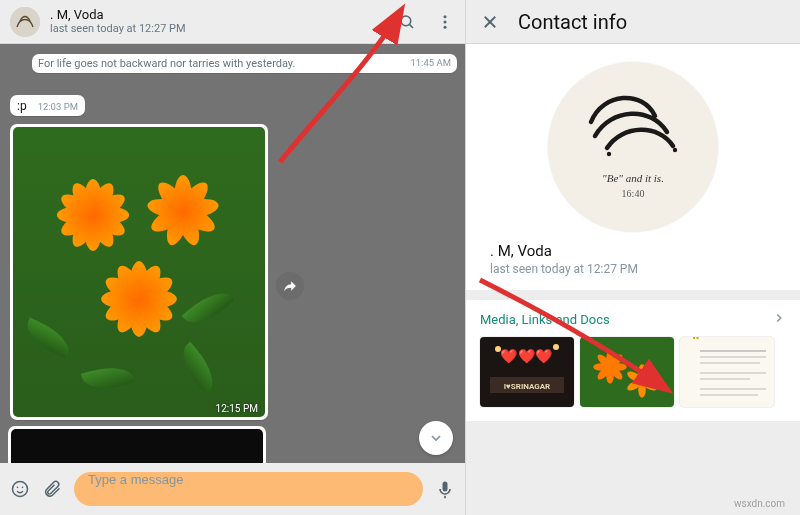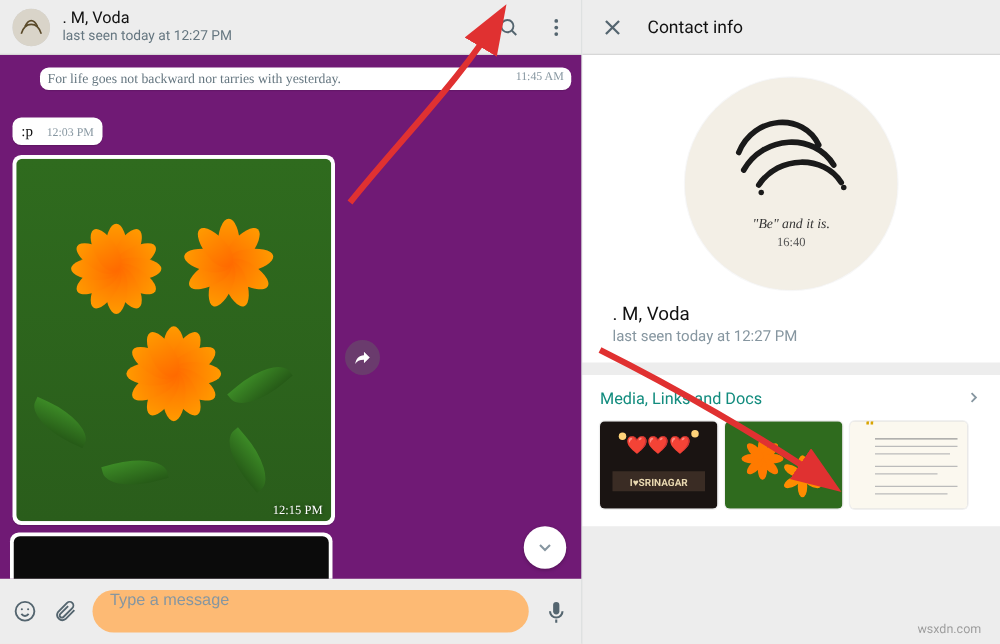--- a/index.html
+++ b/index.html
@@ -11,40 +11,40 @@
   
   .chat-pane { width: 466px; height: 515px; display: flex; flex-direction: column; background:#efeae2; border-right:1px solid #d1d7db; }
   .chat-header { height: 44px; background:#ededed; display:flex; align-items:center; padding:0 10px; border-bottom:1px solid #d7d7d7;}
   .avatar-sm { width:30px; height:30px; border-radius:50%; background:#ccc; margin-right:10px; flex:none; display:flex; align-items:center; justify-content:center;}
   .avatar-sm svg { width:30px; height:30px; }
   .head-text { flex:1; line-height:1.1;}
   .head-name { font-size:13px; color:#111;}
   .head-status { font-size:11px; color:#667781;}
   .head-actions { display:flex; gap:18px; color:#54656f; }
   .icon-btn { cursor:pointer; width:20px; height:20px; display:flex; align-items:center; justify-content:center;}
-  .chat-body { flex:1; overflow:hidden; position:relative; padding:6px 8px 0 8px; background:#701a75;font-family:Liberation Serif, serif;}
+  .chat-body { flex:1; overflow:hidden; position:relative; padding:6px 8px 0 8px; background:#737373;}
   .msg { background:#fff; border-radius:7px; padding:4px 7px 3px 7px; font-size:12px; color:#111; margin-bottom:4px; box-shadow:0 1px 0.5px rgba(0,0,0,.13); display:inline-block; max-width:300px; position:relative;margin-top:20px;}
   .msg .ts { font-size:9.5px; color:#8696a0; margin-left:8px; display:inline-block;}
   .quote-msg { background:#fff; border-radius:7px; padding:3px 6px 3px 6px; font-size:11px; color:#667781; margin:4px 0 2px 24px; min-width:230px; box-shadow:0 1px 0.5px rgba(0,0,0,.1);}
   .quote-msg .ts { float:right; font-size:9.5px; color:#8696a0;}
   .photo-msg { width:258px; margin-top:4px; background:#fff; border-radius:7px; padding:3px; box-shadow:0 1px 0.5px rgba(0,0,0,.13); position:relative; margin-left:2px;}
   .photo-img { width:252px; height:290px; border-radius:5px; overflow:hidden; position:relative;}
   .photo-ts { position:absolute; right:10px; bottom:6px; font-size:10px; color:#fff; text-shadow:0 0 3px rgba(0,0,0,.6);}
   .fwd-btn { position:absolute; right:-36px; top:50%; width:28px; height:28px; border-radius:50%; background:rgba(100,100,100,.45); display:flex; align-items:center; justify-content:center;}
   .dark-msg { width:258px; margin-top:6px; background:#fff; border-radius:7px; padding:3px; box-shadow:0 1px 0.5px rgba(0,0,0,.13);}
   .dark-inner { width:252px; height:48px; background:#0b0b0b; border-radius:5px;}
   .scroll-down { position:absolute; right:12px; bottom:8px; width:34px; height:34px; border-radius:50%; background:#fff; box-shadow:0 1px 3px rgba(0,0,0,.25); display:flex; align-items:center; justify-content:center; color:#8696a0;}
   .chat-input { height:52px; background:#ededed; display:flex; align-items:center; padding:0 10px; gap:12px; color:#54656f;}
   .input-box { flex:1; background:#fdba74; border-radius:18px; height:34px; display:flex; align-items:flex-start; padding:0 14px;}
   .input-box input { border:none; outline:none; width:100%; font-size:13px; color:#3b4a54; background:transparent;}
   .input-box input::placeholder { color:#8696a0;}
   
   .info-pane { flex:1; height:515px; display:flex; flex-direction:column; background:#ededed;}
   .info-header { height:44px; background:#ededed; display:flex; align-items:center; padding:0 14px; gap:18px; color:#54656f; border-bottom:1px solid #d7d7d7;}
-  .info-title { font-size:14px; color:#111;}
+  .info-title { font-size:20px; color:#111;}
   .profile-card { background:#fff; padding:18px 0 14px 0; display:flex; flex-direction:column; align-items:center; margin-bottom:10px;}
   .avatar-lg { width:170px; height:170px; border-radius:50%; overflow:hidden; background:#eee; margin-bottom:10px; box-shadow:0 0 0 1px rgba(0,0,0,.03);}
   .profile-name { align-self:flex-start; padding-left:24px; font-size:15px; color:#111;}
   .profile-status { align-self:flex-start; padding-left:24px; font-size:12px; color:#8696a0; margin-top:2px;}
   .media-card { background:#fff; padding:10px 14px 14px 14px;}
   .media-head { display:flex; align-items:center; justify-content:space-between; margin-bottom:8px;}
   .media-title { font-size:13px; color:#128c7e;}
   .media-chev { color:#8696a0;}
   .thumbs { display:flex; gap:6px;}
   .thumb { width:94px; height:70px; border-radius:4px; overflow:hidden; background:#ddd; box-shadow:0 0 0 1px rgba(0,0,0,.06);}

